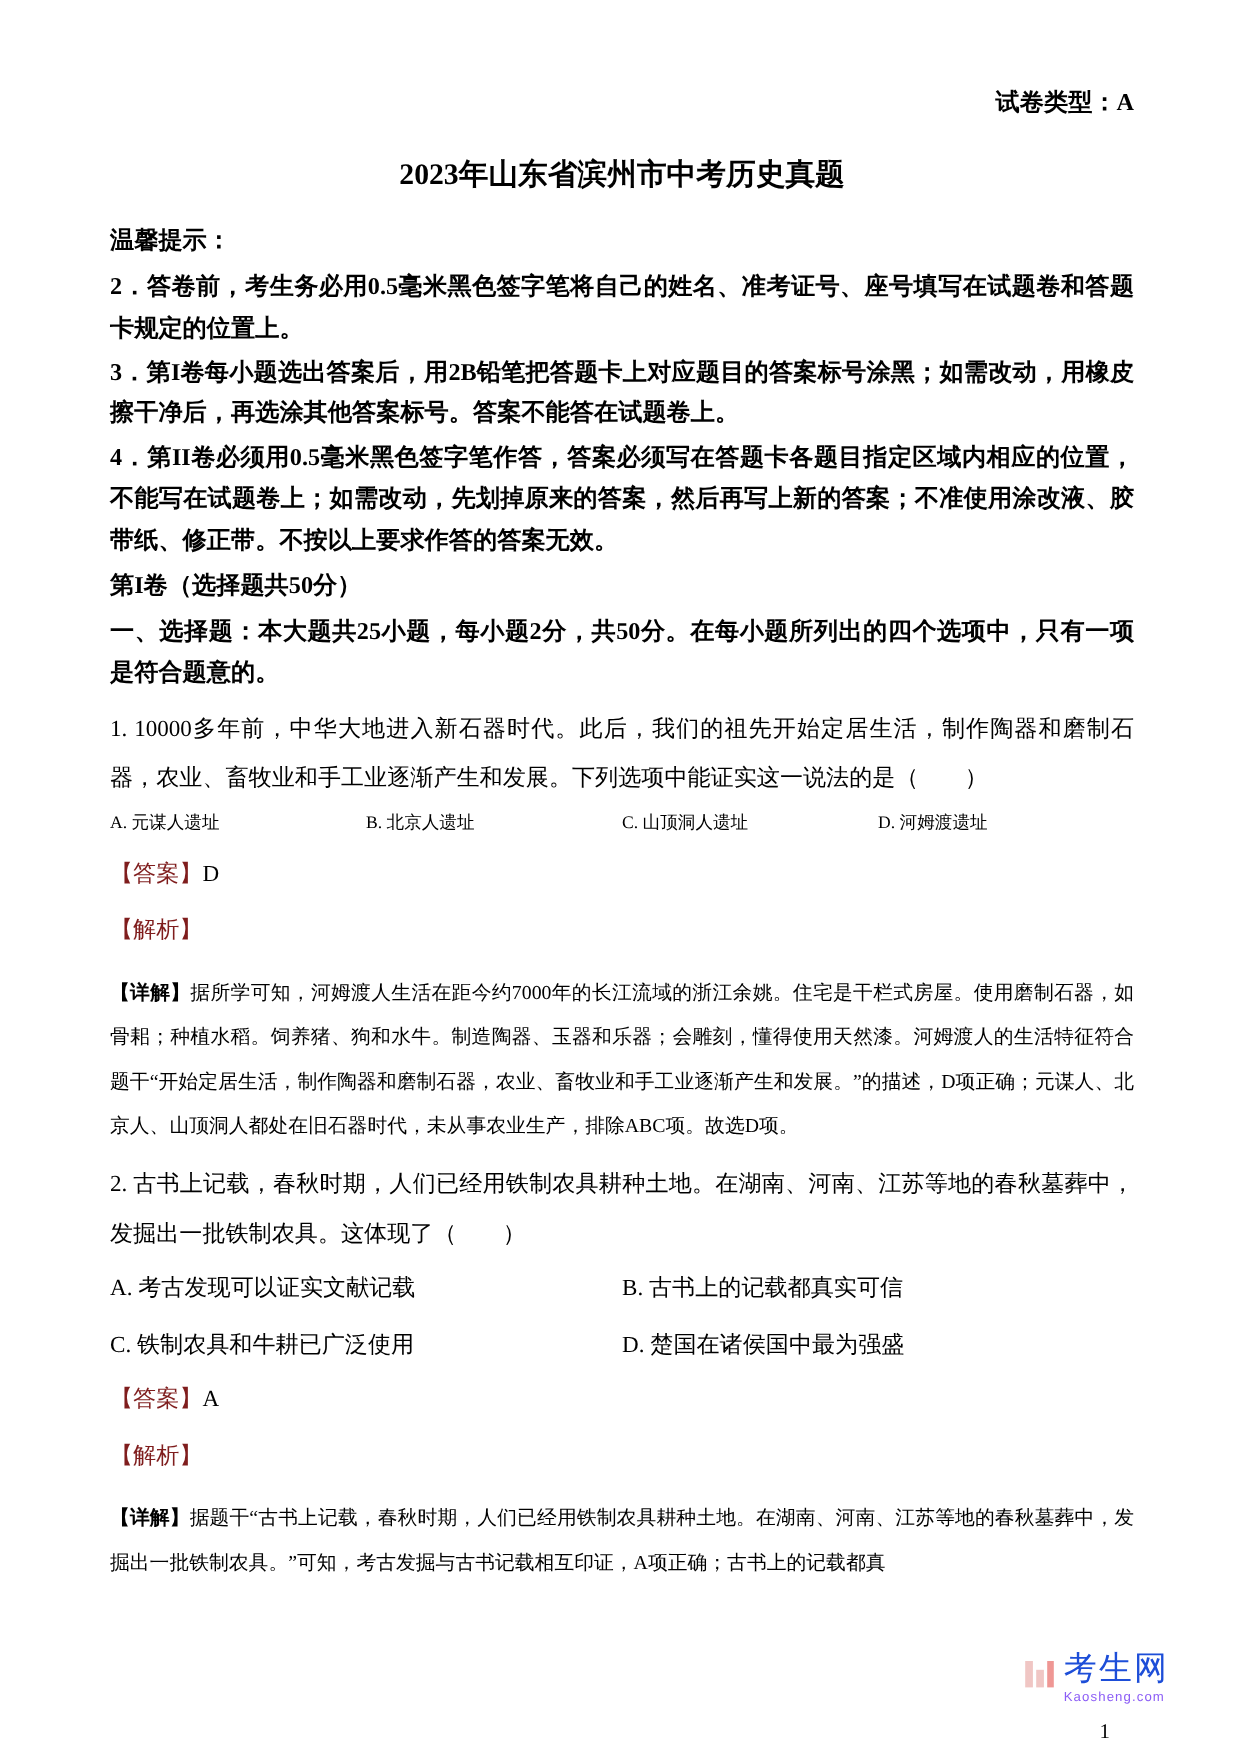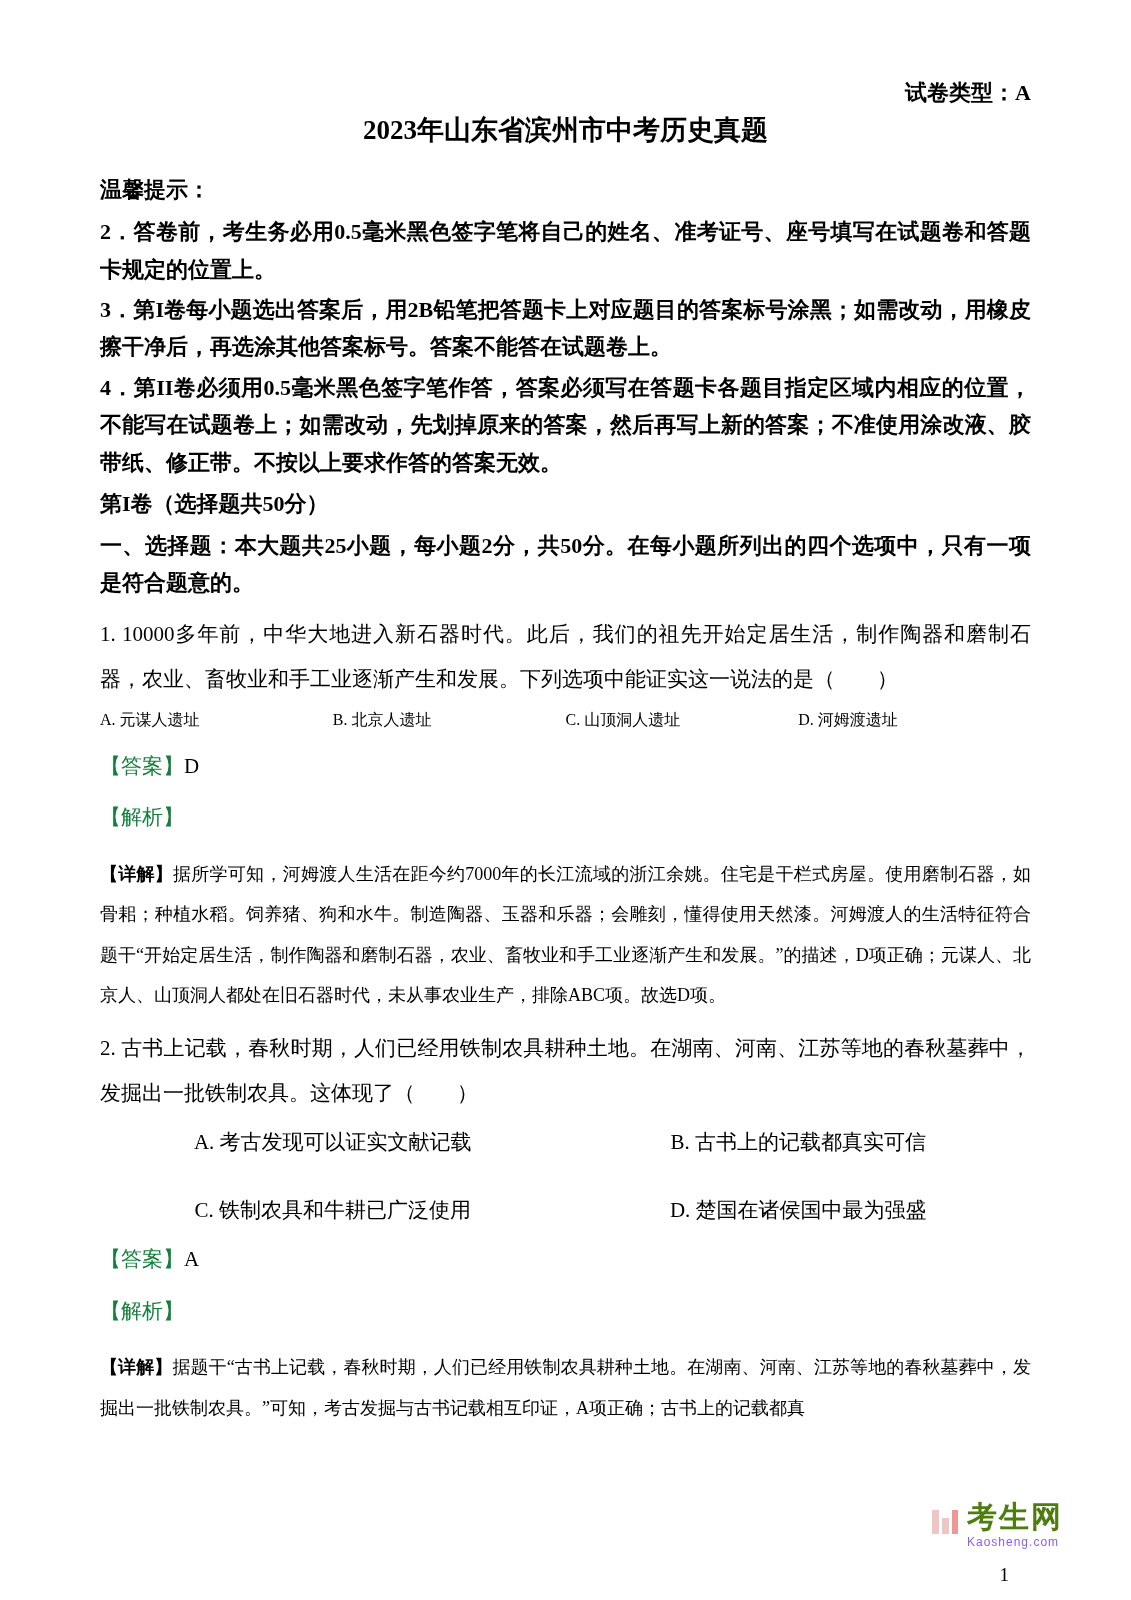--- a/index.html
+++ b/index.html
@@ -16,21 +16,21 @@
     box-sizing: border-box;
     padding: 78px 100px 0 100px;
     font-family: "Liberation Serif", "DejaVu Serif", serif;
     color: #000000;
     overflow: hidden;
   }
   .paper-type {
     text-align: right;
     font-size: 22px;
     font-weight: bold;
-    margin-bottom: 4px;
+    margin-bottom: 32px;
   }
   .doc-title {
     text-align: center;
     font-size: 27px;
     font-weight: bold;
     margin: 0 0 24px 0;
   }
   .notice-heading {
     font-size: 22px;
     font-weight: bold;
@@ -67,32 +67,31 @@
     display: flex;
     font-size: 16px;
     margin: 8px 0 10px 0;
   }
   .options-row .opt {
     width: 25%;
   }
   .options-grid {
     display: grid;
     grid-template-columns: 50% 50%;
-    row-gap: 40px;
+    row-gap: 24px;
     font-size: 21px;
     margin: 12px 0 14px 0;
-    text-align: center;
   }
   .answer-line, .analysis-line {
     font-size: 21px;
     margin: 20px 0;
     line-height: 1.5;
   }
   .blue-label {
-    color: #15803d;
+    color: #7f1d1d;
   }
   .detail-para {
     font-size: 18px;
     line-height: 2.25;
     text-align: justify;
     margin: 18px 0 10px 0;
   }
   .detail-label {
     font-weight: bold;
   }
@@ -108,22 +107,22 @@
     margin-top: 4px;
   }
   .wm-textcol {
     display: flex;
     flex-direction: column;
     line-height: 1;
   }
   .wm-main {
     font-family: "Liberation Sans", sans-serif;
     font-size: 30px;
-    font-weight: bold;
-    color: #4d7c0f;
+    font-weight: normal;
+    color: #1d4ed8;
     letter-spacing: 2px;
   }
   .wm-sub {
     font-family: "Liberation Sans", sans-serif;
     font-size: 12px;
     color: #8b5cf6;
     margin-top: 4px;
     letter-spacing: 1px;
   }
   .page-number {

